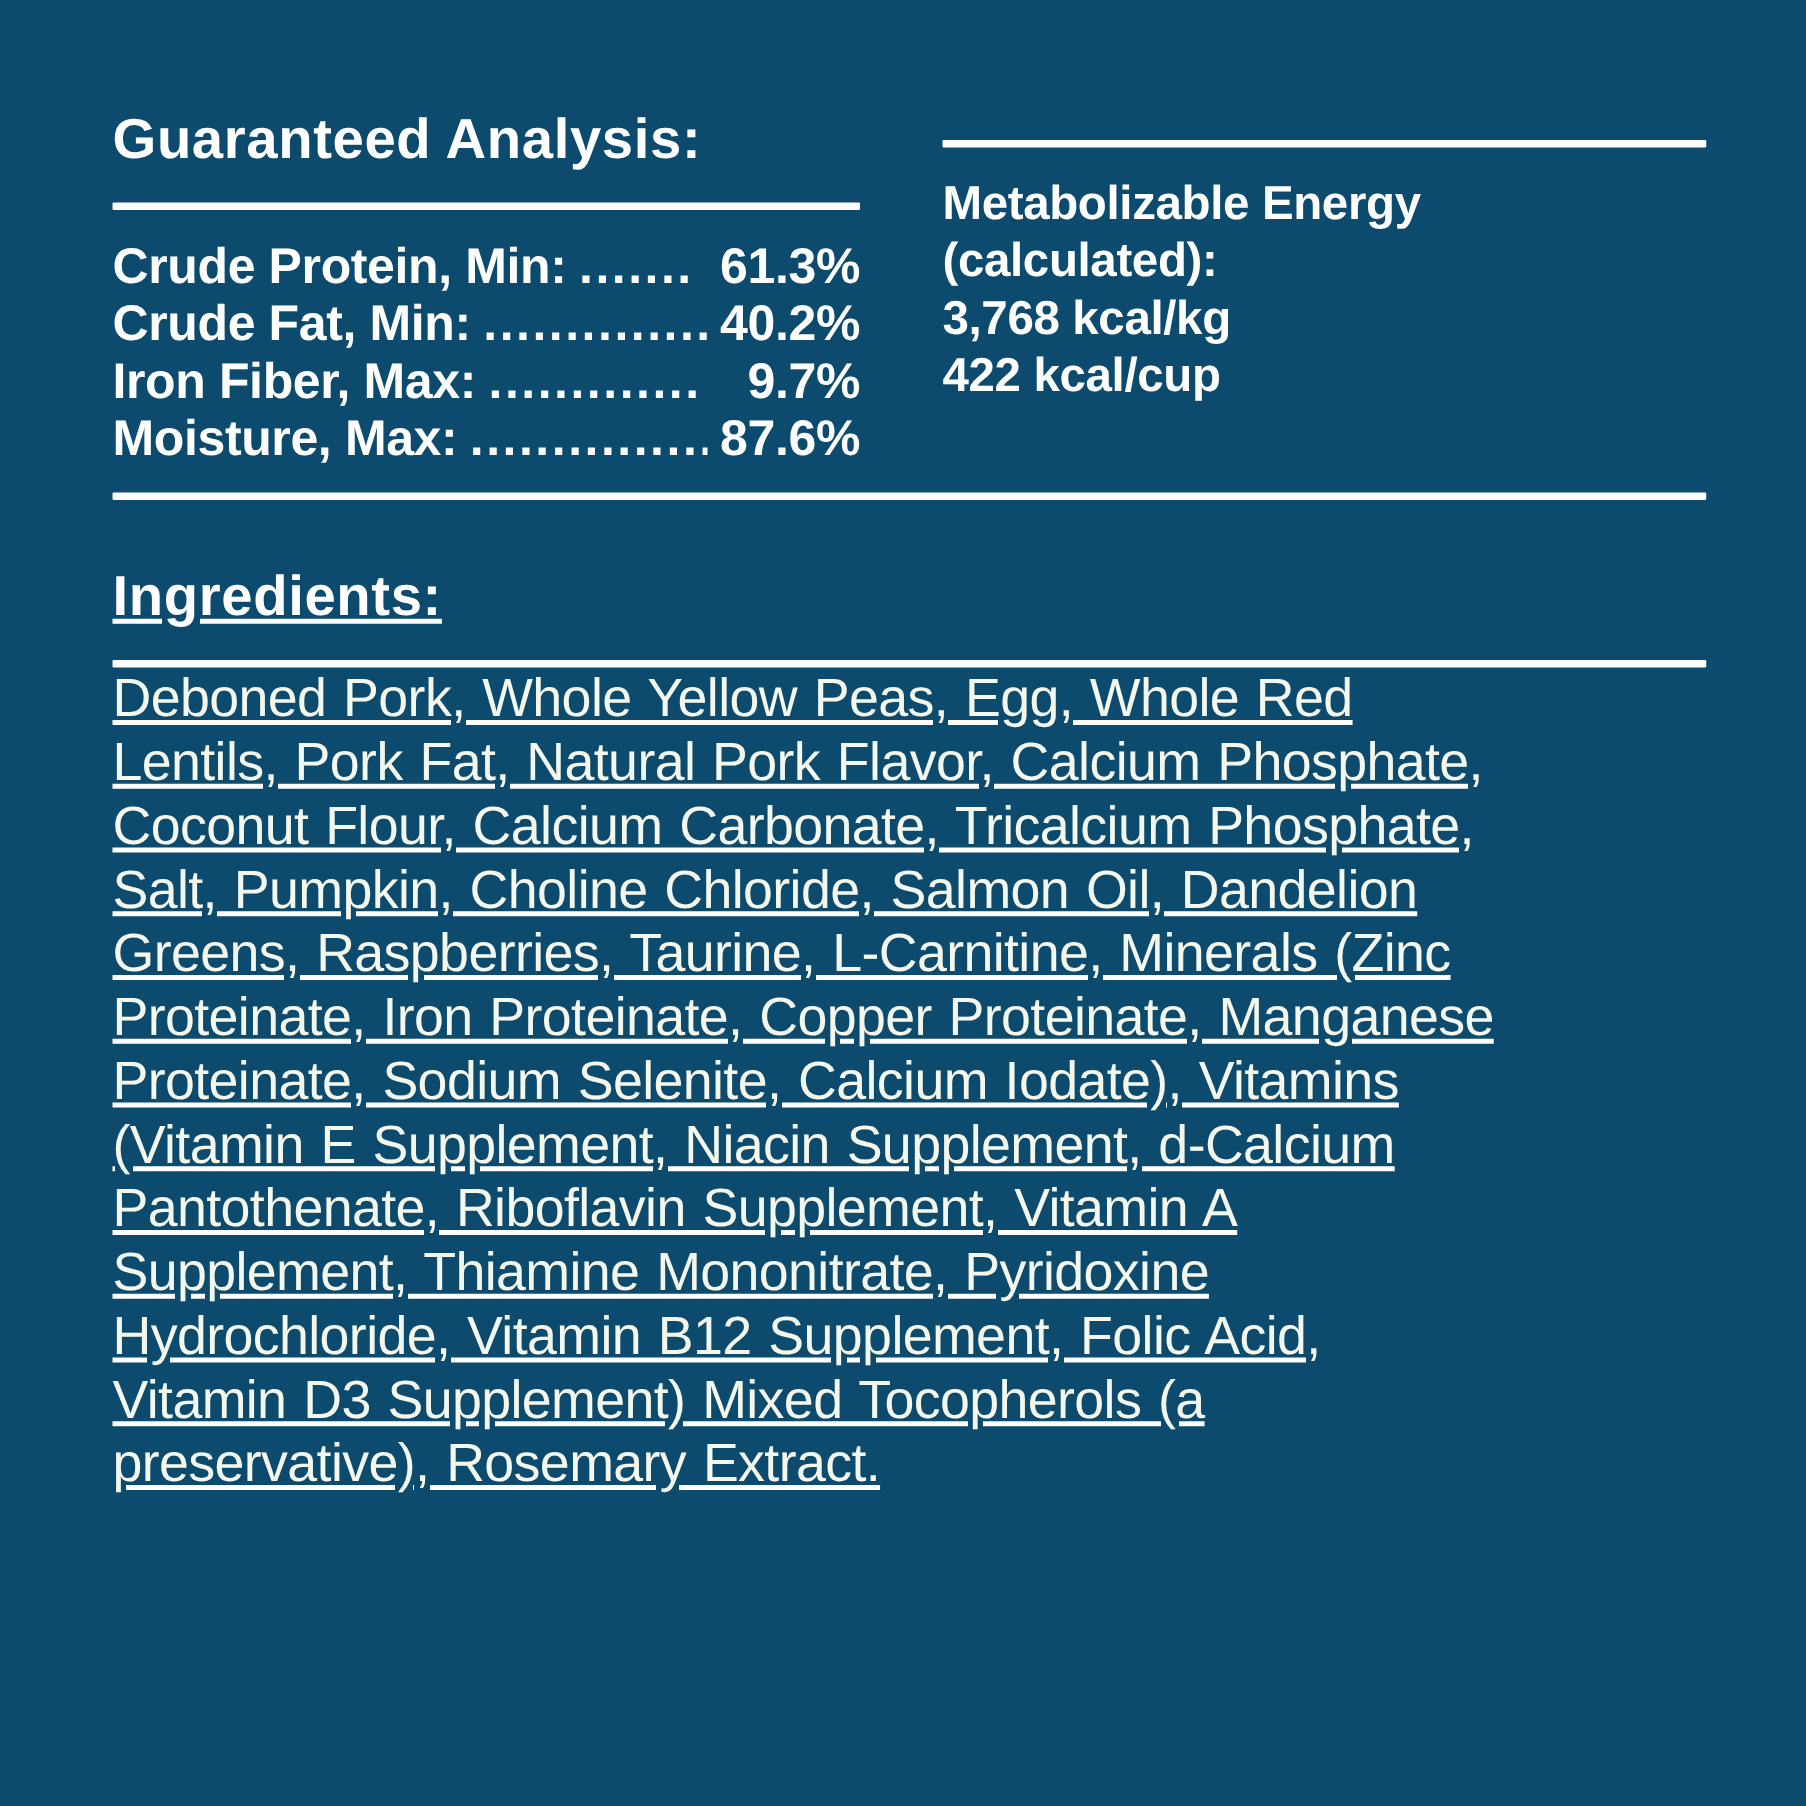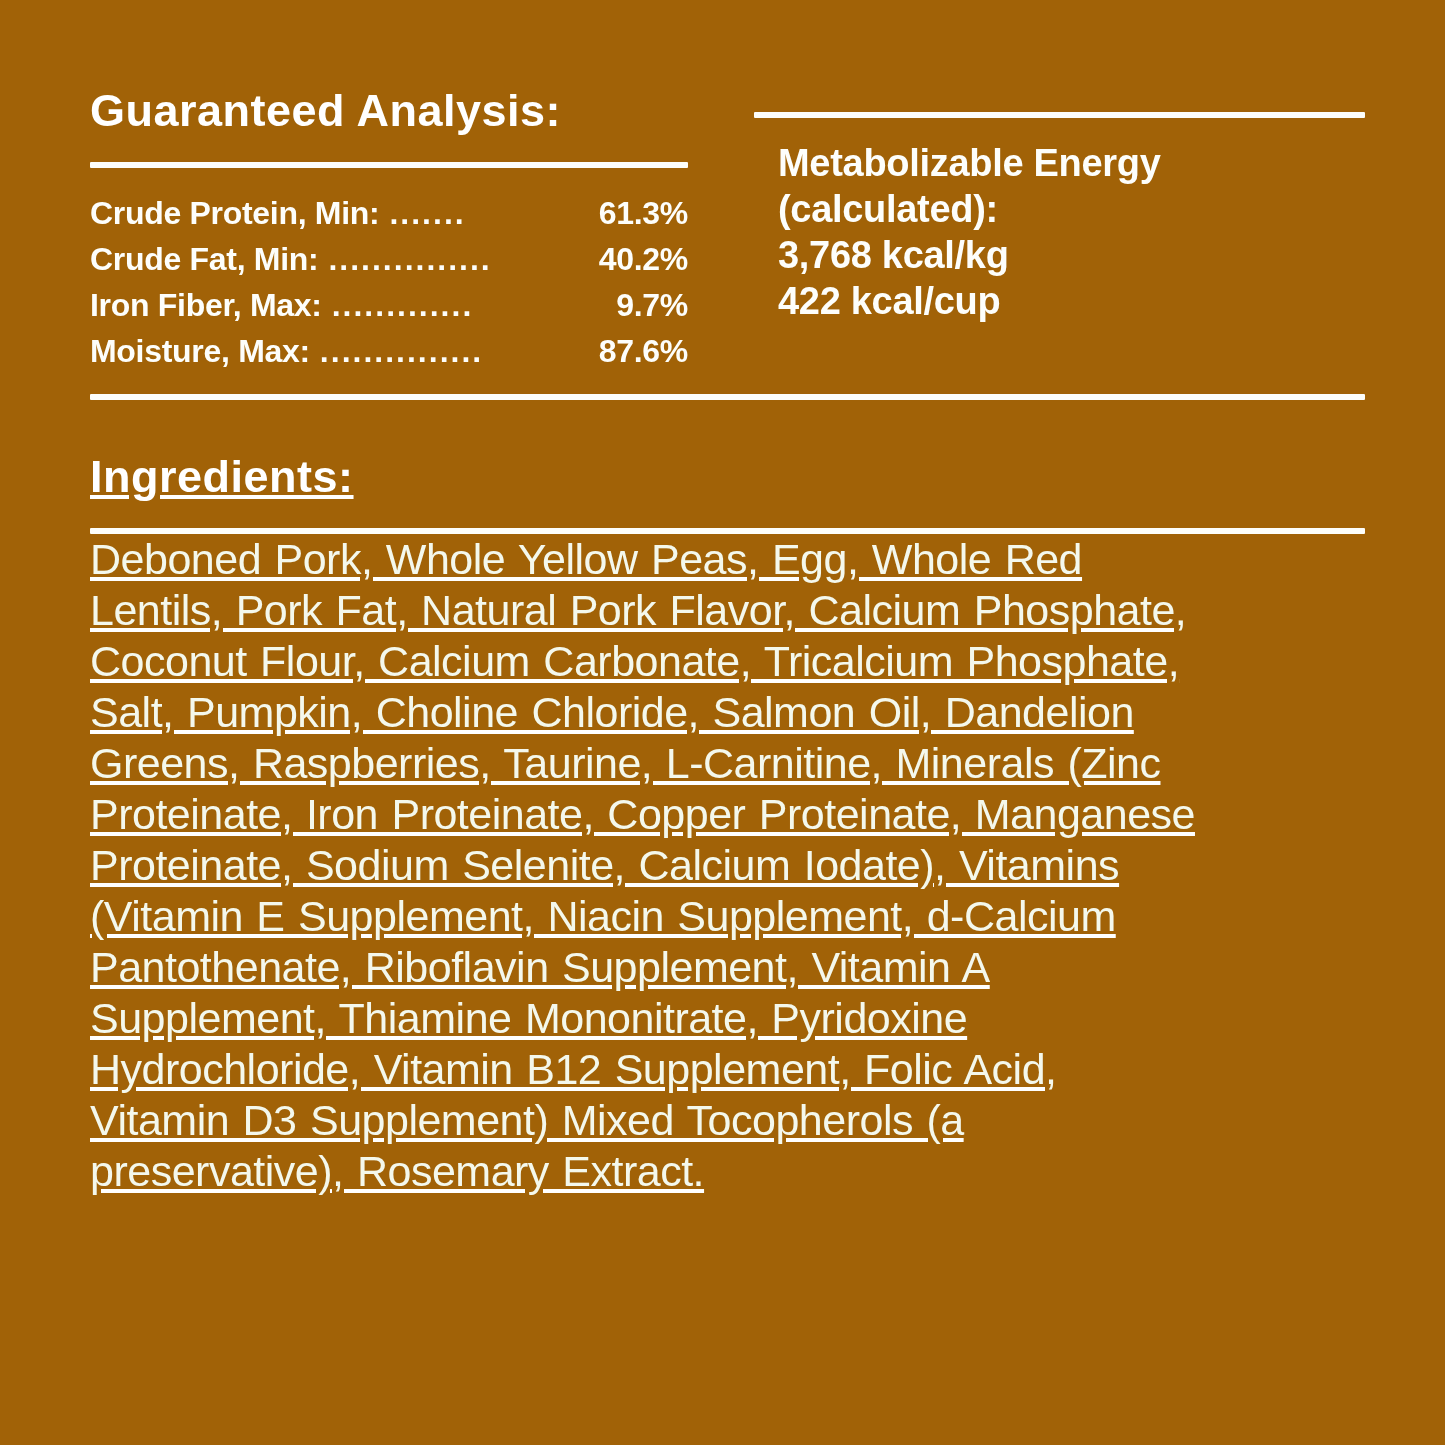--- a/index.html
+++ b/index.html
@@ -35,42 +35,41 @@
     height: 6px;
     background: #fdfefb;
     margin-top: 26px;
     border-radius: 1px;
   }
   .col-body { margin-top: 22px; }
   .ga-row {
     display: flex;
     align-items: center;
     font-weight: 700;
-    font-size: 32px;
+    font-size: 40px;
     line-height: 46px;
     letter-spacing: -0.3px;
     color: #fdfefb;
   }
   .ga-label { white-space: nowrap; }
   .ga-dots {
     flex: 1;
     overflow: hidden;
     white-space: nowrap;
     margin: 0 10px;
     letter-spacing: 2px;
   }
   .ga-value { white-space: nowrap; }
   .calorie-lines {
     font-weight: 700;
     font-size: 38px;
     line-height: 46px;
     letter-spacing: -0.3px;
     color: #fdfefb;
     white-space: pre-line;
-    margin-left: 24px;
   }
   .section-divider {
     height: 6px;
     background: #fdfefb;
     margin-top: 20px;
     border-radius: 1px;
   }
   .ingredients-section { margin-top: 52px; text-decoration: underline; }
   .ingredients-text {
     font-weight: 400;
@@ -78,21 +77,21 @@
     line-height: 51px;
     letter-spacing: -0.5px;
     word-spacing: 2px;
     color: #f4f8ec;
     white-space: pre-line;
   }
 </style>
 </head>
 <body>
 
-<div class="label-panel" style="background: #a16207;">
+<div class="label-panel" style="background: #0c4a6e;">
 
   <div class="top-grid">
 
     <div class="col">
       <h2 class="section-title">Guaranteed Analysis:</h2>
       <div class="title-underline"></div>
       <div class="col-body">
 
         <div class="ga-row">
           <span class="ga-label">Crude Protein, Min:</span>

